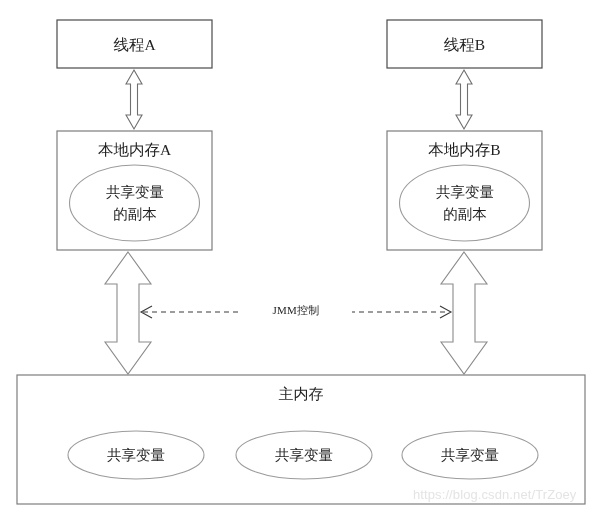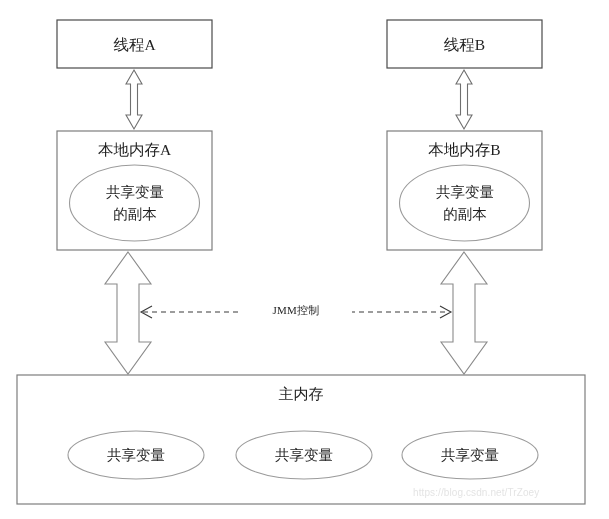--- a/index.html
+++ b/index.html
@@ -81,21 +81,21 @@
   .lbl-shared   { font-size: 14.5px; }
   .lbl-jmm      { font-size: 11px; letter-spacing: 0.2px; }
   .jmm-bg {
     position: absolute;
     background: #ffffff;
   }
   .watermark {
     position: absolute;
     left: 413px;
     top: 487px;
-    font-size: 10px;
+    font-size: 13px;
     color: #e4e4e4;
     font-family: "Liberation Sans", sans-serif;
     white-space: nowrap;
     letter-spacing: 0.1px;
   }
 </style>
 </head>
 <body>
 
 <div id="diagram-root">

